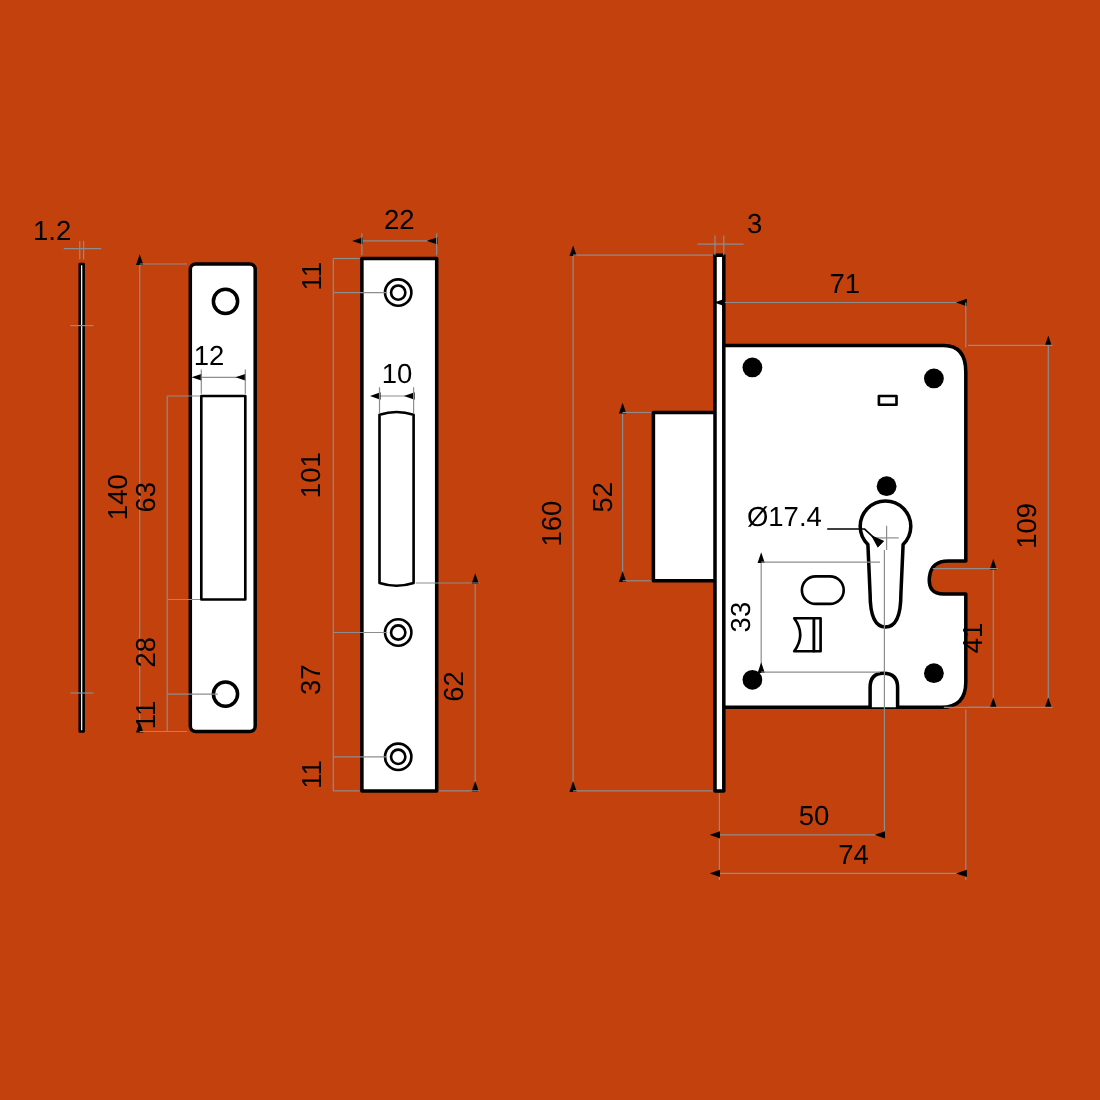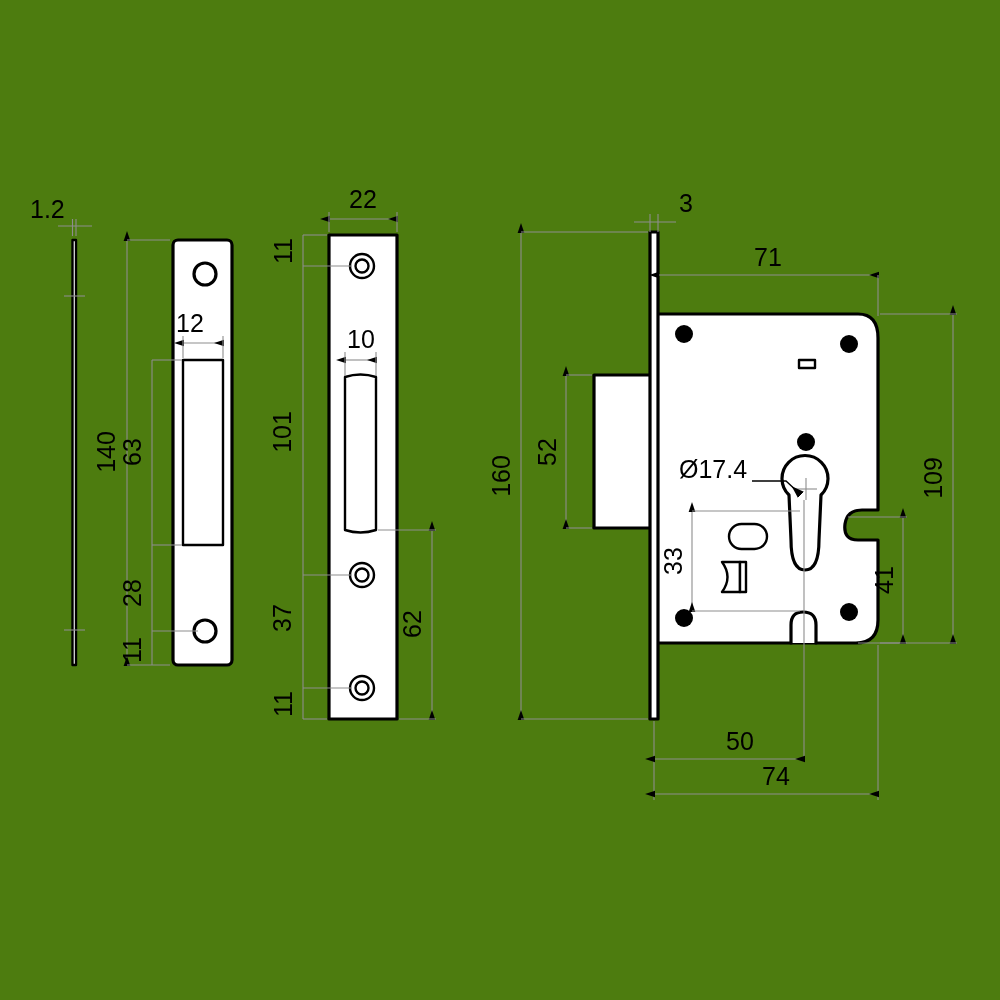--- a/index.html
+++ b/index.html
@@ -8,21 +8,21 @@
     padding: 0;
     background: #ffffff;
   }
   body {
     font-family: "Liberation Sans", sans-serif;
   }
   #drawing-root {
     position: relative;
     width: 1000px;
     height: 1000px;
-    background: #4d7c0f;
+    background: #c2410c;
     overflow: hidden;
   }
   svg#tech-drawing {
     display: block;
     width: 1000px;
     height: 1000px;
   }
   .part-outline {
     fill: #ffffff;
     stroke: #000000;

